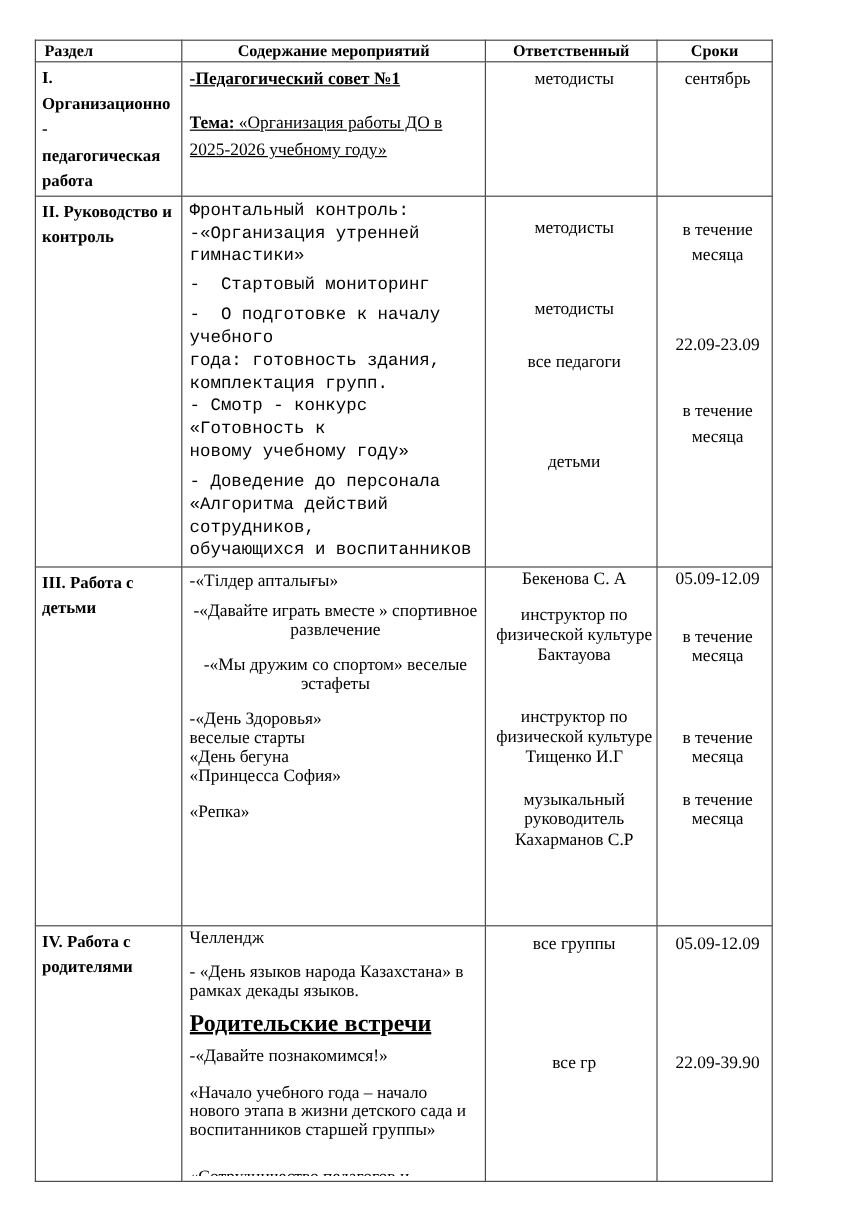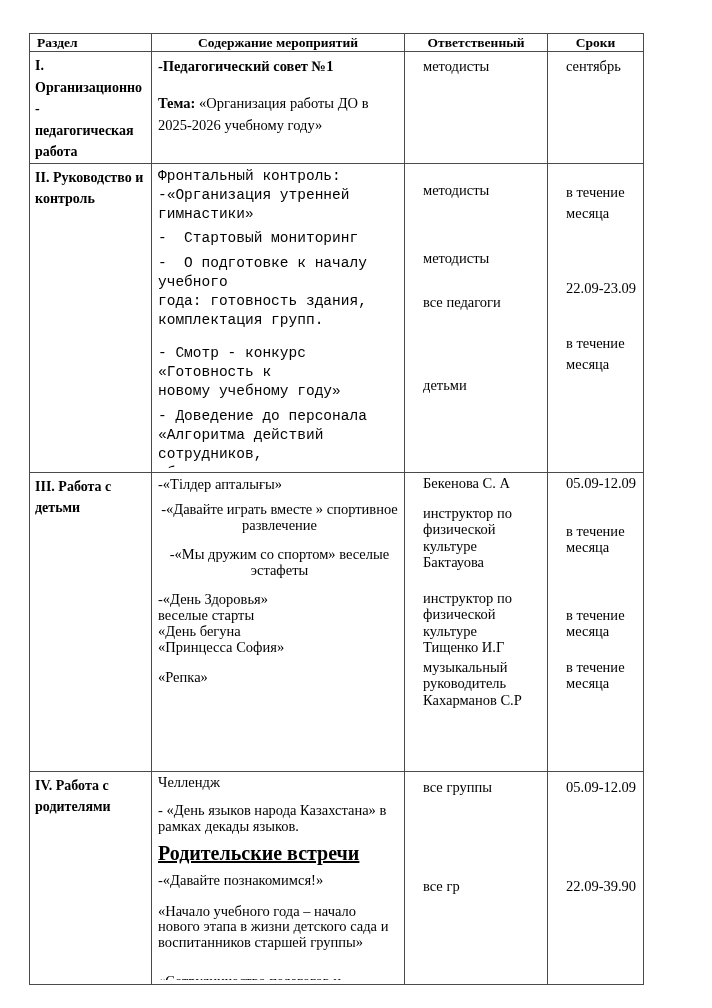--- a/index.html
+++ b/index.html
@@ -22,45 +22,45 @@
   .hdr th.first { text-align:left; padding-left:7px; }
 
   td.section {
     font-weight:bold; font-size:14px; line-height:21.5px;
     padding:3px 2px 0 5px; white-space:pre-wrap;
   }
   td.content { font-size:14.5px; padding:3px 3px 0 6px; }
   td.side { position:relative; font-size:14.5px; }
 
   .clip { overflow:hidden; }
-  .h-r1 { height:92px; } .h-r2 { height:301px; } .h-r3 { height:291px; } .h-r4 { height:205px; }
+  .h-r1 { height:92px;text-decoration:underline; } .h-r2 { height:301px; } .h-r3 { height:291px; } .h-r4 { height:205px; }
   .r1 td { height:96px; } .r2 td { height:305px; } .r3 td { height:295px; } .r4 td { height:209px; }
 
   .p { white-space:pre-wrap; margin:0; }
   .b { font-weight:bold; }
 
   
   .r1 .p-title { font-weight:bold; line-height:22px; margin-bottom:15px; }
   .r1 .p-tema  { line-height:22px; }
 
   
   .r2 .p { line-height:19px;font-family:Liberation Mono, monospace; }
-  .r2 .m5 { margin-bottom:5px; } .r2 .m6 { margin-bottom:6px; } .r2 .m0 { margin-bottom:14px; }
+  .r2 .m5 { margin-bottom:5px; } .r2 .m6 { margin-bottom:6px; } .r2 .m0 { margin-bottom:0; }
 
   
   .r3 .p { line-height:16px; }
   .r3 .m9 { margin-bottom:9px; } .r3 .m13 { margin-bottom:13px;text-align:center; } .r3 .m14 { margin-bottom:14px; }
 
   
   .r4 .p { line-height:15.5px; }
   .r4 .m13 { margin-bottom:13px; } .r4 .m9 { margin-bottom:9px; } .r4 .m15 { margin-bottom:15px; } .r4 .m14 { margin-bottom:24px; }
   .r4 .subhead { font-size:20px; font-weight:bold; line-height:21px; margin:0 0 9px 0; white-space:pre-wrap;text-decoration:underline; }
 
   
-  .abs { position:absolute; left:18px; right:3px; line-height:21px; white-space:pre-wrap; }
+  .abs { position:absolute; left:8px; right:3px; line-height:21px; white-space:pre-wrap;text-align:center; }
   .r3 .abs { line-height:16.5px; }
 </style>
 </head>
 <body>
 
 <div class="sheet">
   <table class="plan">
     <colgroup>
         <col class="c1">
         <col class="c2">

